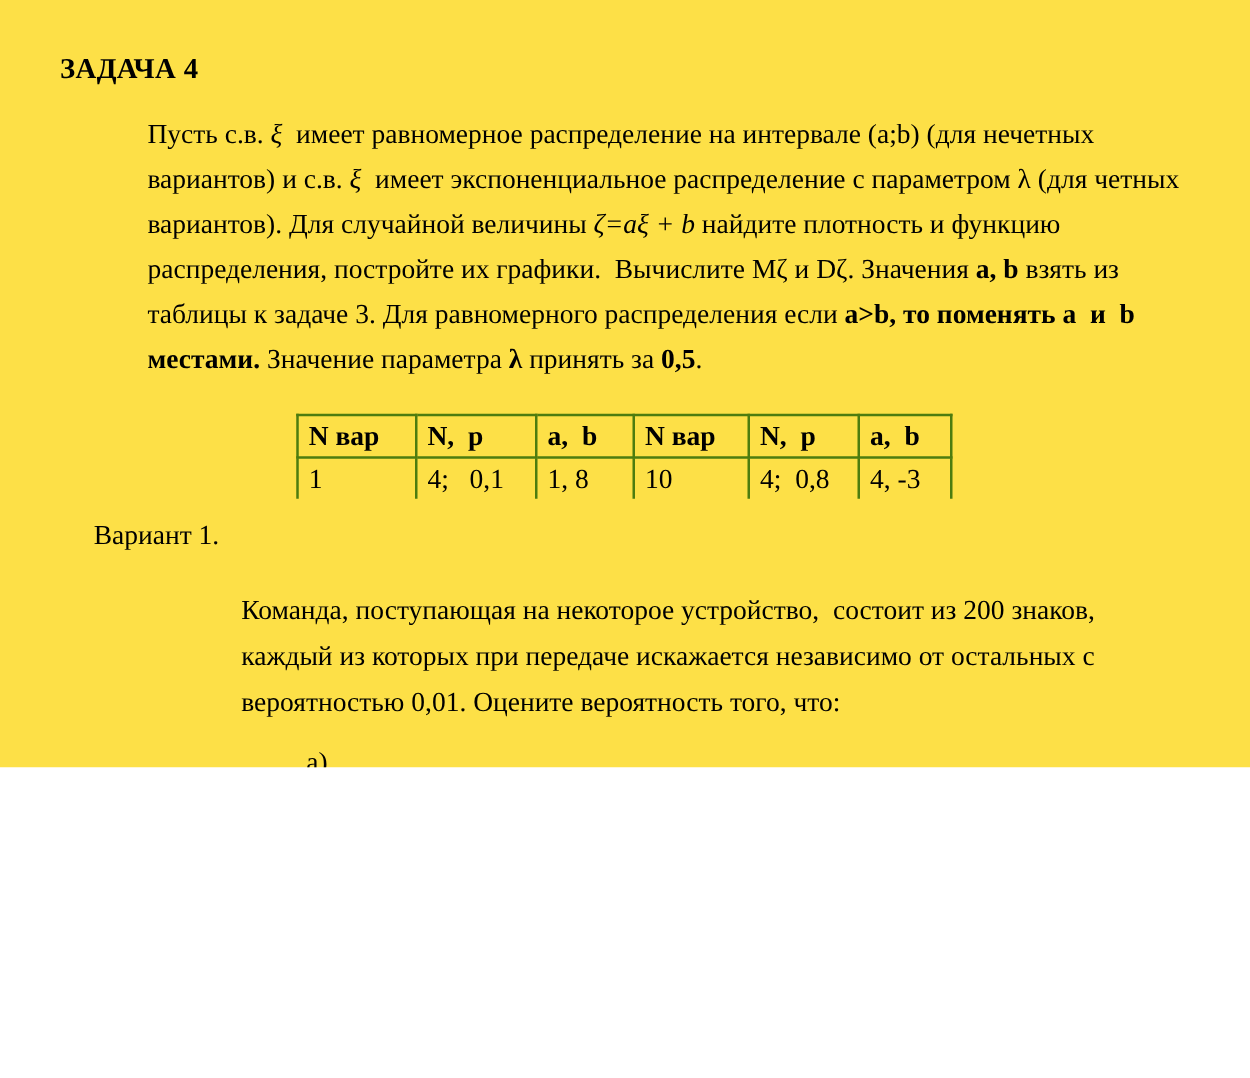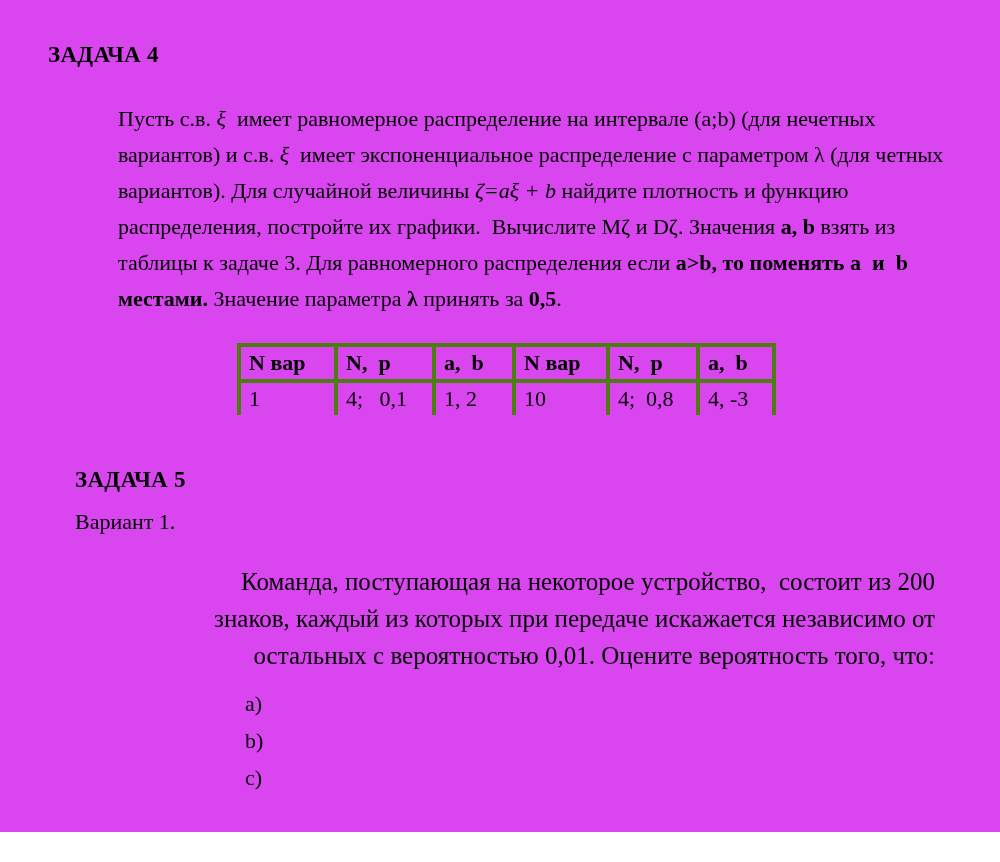--- a/index.html
+++ b/index.html
@@ -5,50 +5,50 @@
   html, body {
     margin: 0;
     padding: 0;
     background: #ffffff;
     color: #000000;
     font-family: "Liberation Serif", serif;
   }
   .page {
     position: relative;
     width: 1000px;
-    height: 832px;
+    height: 614px;
     box-sizing: border-box;
     padding: 42px 50px 0 48px;
-    background: #d946ef;
+    background: #fde047;
     overflow: hidden;
   }
   .b { font-weight: bold; }
   .i { font-style: italic; }
 
   .heading {
     font-size: 23px;
     font-weight: bold;
     margin: 0;
     letter-spacing: 0.3px;
   }
   .task4-para {
-    margin: 33px 0 0 70px;
+    margin: 21px 0 0 70px;
     width: 836px;
     font-size: 22px;
     line-height: 36px;
     white-space: pre-wrap;
   }
   .vtable {
     border-collapse: collapse;
     margin: 26px 0 0 189px;
     font-size: 22px;
     border: none;
   }
   .vtable th, .vtable td {
-    border: 4px solid #4d7c0f;
+    border: 2px solid #4d7c0f;
     padding: 2px 8px 3px 8px;
     text-align: left;
     white-space: pre;
     height: 27px;
     font-weight: normal;
   }
   .vtable th { font-weight: bold; }
   .vtable td { border-bottom: none; }
   .vtable .c0 { width: 77px; }
   .vtable .c1 { width: 78px; }
@@ -60,24 +60,23 @@
   .task5-heading { margin: 52px 0 0 27px; }
 
   .variant-label {
     margin: 16px 0 0 27px;
     font-size: 22px;
     font-weight: normal;
   }
   .task5-para {
     margin: 28px 0 0 145px;
     width: 742px;
-    font-size: 25px;
+    font-size: 22px;
     line-height: 37px;
     white-space: pre-wrap;
-    text-align: right;
   }
   .plist {
     margin: 11px 0 0 197px;
     font-size: 22px;
     line-height: 37px;
   }
   .plist-item { display: flex; }
   .plist-item .marker {
     width: 38px;
     flex: 0 0 38px;
@@ -100,29 +99,28 @@
         <th class="c2">a,  b</th>
         <th class="c3">N вар</th>
         <th class="c4">N,  p</th>
         <th class="c5">a,  b</th>
       </tr>
     </thead>
     <tbody>
       <tr>
         <td class="c0 b">1</td>
         <td class="c1">4;   0,1</td>
-        <td class="c2">1, 2</td>
+        <td class="c2">1, 8</td>
         <td class="c3 b">10</td>
         <td class="c4">4;  0,8</td>
         <td class="c5">4, -3</td>
       </tr>
     </tbody>
   </table>
 
-  <h1 class="heading task5-heading">ЗАДАЧА 5</h1>
 
   <p class="variant-label">Вариант 1.</p>
 
   <p class="task5-para">Команда, поступающая на некоторое устройство,  состоит из 200 знаков, каждый из которых при передаче искажается независимо от остальных с вероятностью 0,01. Оцените вероятность того, что:</p>
 
   <div class="plist">
     <div class="plist-item">
       <span class="marker">a)</span>
     </div>
     <div class="plist-item">

